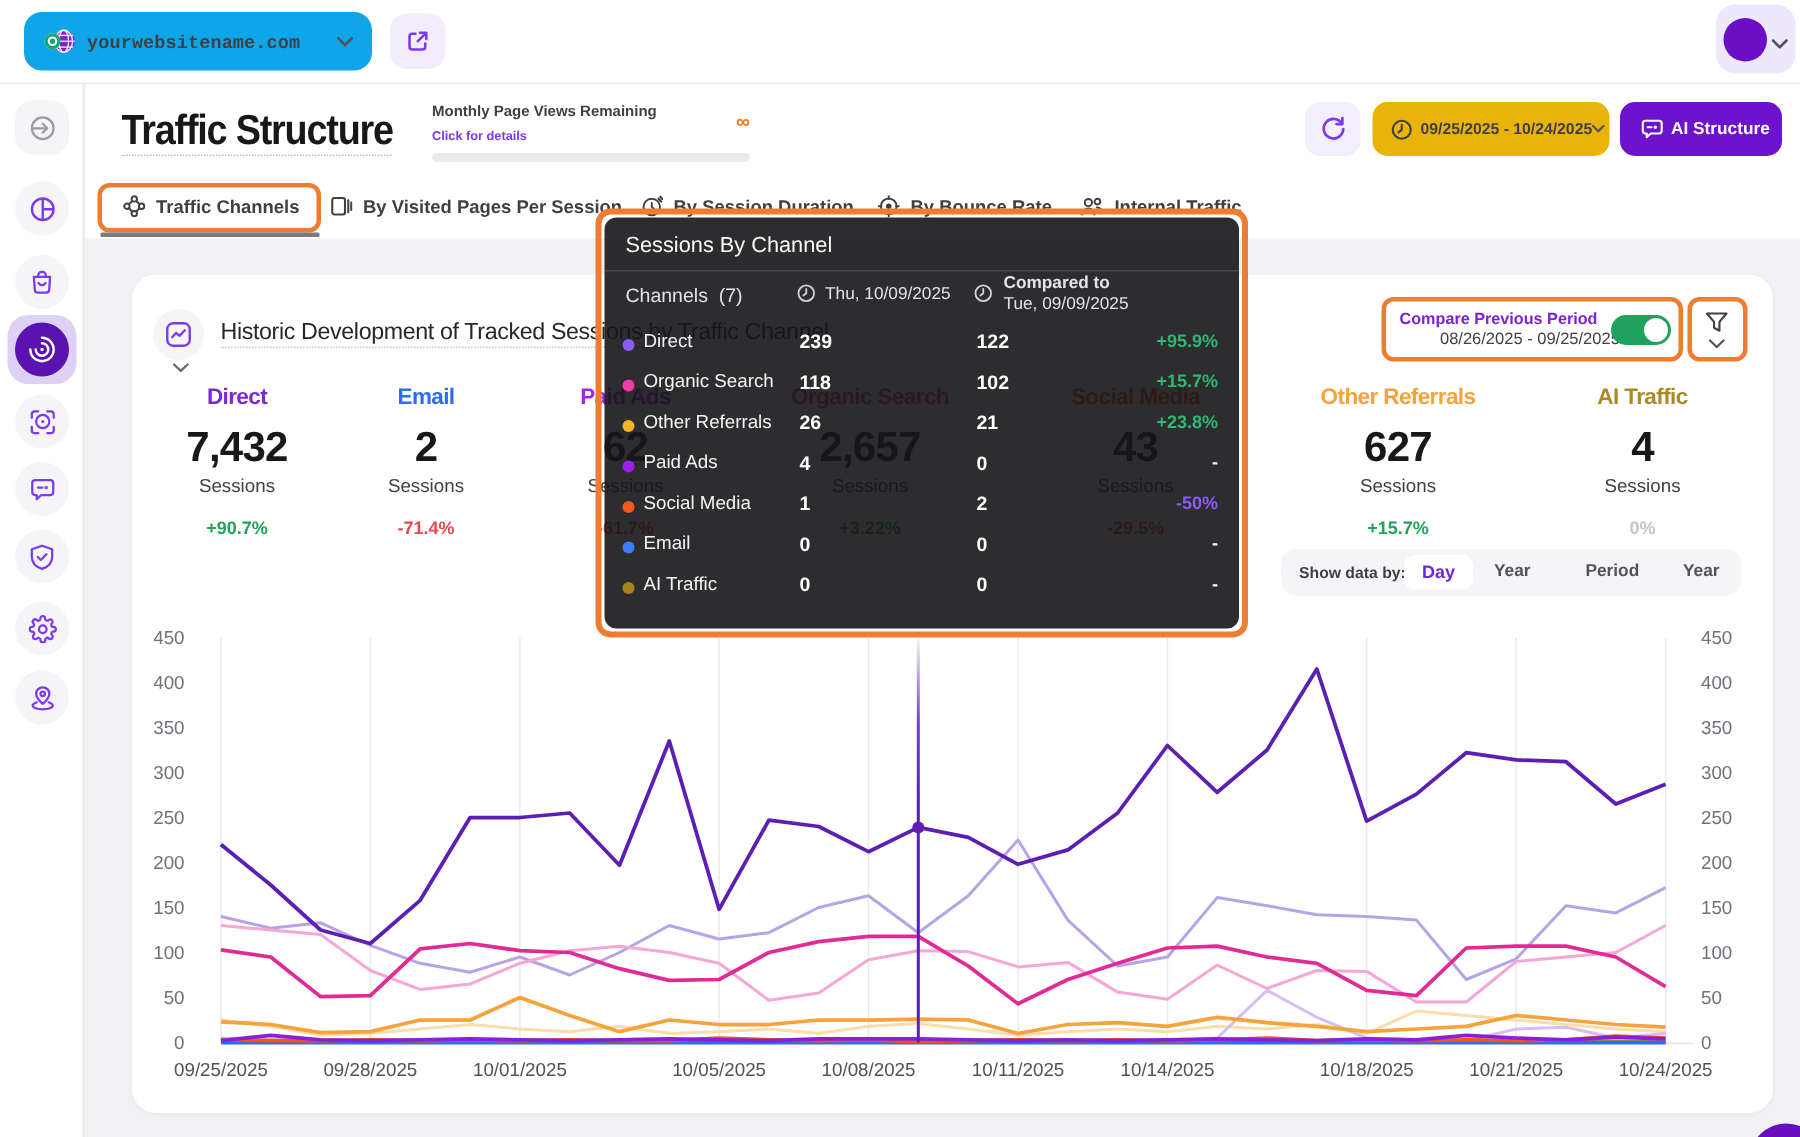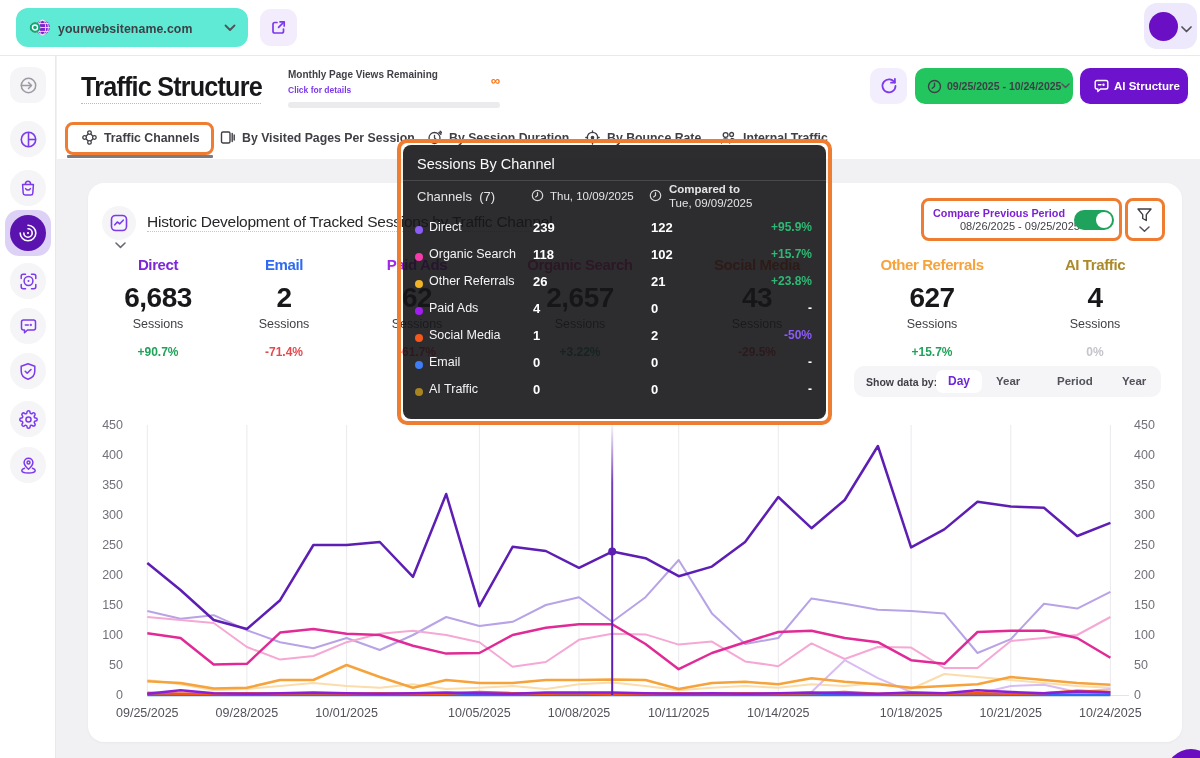--- a/index.html
+++ b/index.html
@@ -1,39 +1,39 @@
 <!DOCTYPE html>
 <html><head>
 <meta charset="utf-8">
 <style>
 * { margin:0; padding:0; box-sizing:border-box; }
 html,body { width:1200px; height:758px; overflow:hidden; font-family:"Liberation Sans",sans-serif; background:#f1f0f2; }
 .abs { position:absolute; }
 #page { position:relative; width:1200px; height:758px; }
 
 #topbar { position:absolute; left:0; top:0; width:1200px; height:56px; background:#fff; border-bottom:1px solid #e9e9eb; z-index:5; }
-#sitepill { position:absolute; left:16px; top:8px; width:232px; height:39px; background:#5eead4; border-radius:12px; }
+#sitepill { position:absolute; left:16px; top:8px; width:232px; height:39px; background:#0ea5e9; border-radius:12px;font-family:Liberation Mono, monospace; }
 #sitepill .txt { position:absolute; left:42px; top:14px; font-size:12.3px; font-weight:600; color:#3f3f46; letter-spacing:.1px; }
 #extbtn { position:absolute; left:260px; top:9px; width:37px; height:37px; background:#f2ecfd; border-radius:11px; }
 #avabox { position:absolute; left:1144px; top:3px; width:53px; height:46px; background:#eee8fc; border-radius:13px; }
 #avacirc { position:absolute; left:5px; top:9px; width:29px; height:29px; border-radius:50%; background:#6b0fc4; }
 
 #sidebar { position:absolute; left:0; top:56px; width:56px; height:702px; background:#fff; border-right:1px solid #e9e9eb; z-index:4; }
 .sic { position:absolute; left:10px; width:36px; height:36px; border-radius:50%; background:#f5f4f6; display:flex; align-items:center; justify-content:center; }
 
 #headsec { position:absolute; left:57px; top:56px; width:1143px; height:103px; background:#fff; }
 h1 { position:absolute; left:81px; top:71px; font-size:28px; font-weight:700; color:#18181b; letter-spacing:-.9px; transform:scaleX(0.9); transform-origin:left top; white-space:nowrap; }
 #h1line { position:absolute; left:81px; top:103px; width:180px; border-top:1.6px dotted #b9b9bf; }
 #mpv { position:absolute; left:288px; top:69px; width:212px; }
 #mpv .t1 { font-size:10px; font-weight:700; color:#3f3f46; }
 #mpv .t2 { font-size:8.5px; font-weight:700; color:#7c3aed; margin-top:5px; }
 #mpv .inf { position:absolute; right:0; top:4px; color:#f97316; font-size:13px; font-weight:700; }
 #mpv .bar { position:absolute; left:0; top:33px; width:212px; height:6px; background:#ebebed; border-radius:3px; }
 #refreshbtn { position:absolute; left:870px; top:68px; width:37px; height:36px; background:#f3eefd; border-radius:10px; }
-#datepill { position:absolute; left:915px; top:68px; width:158px; height:36px; background:#22c55e; border-radius:10px; }
+#datepill { position:absolute; left:915px; top:68px; width:158px; height:36px; background:#eab308; border-radius:10px; }
 #datepill .txt { position:absolute; left:32px; top:12px; white-space:nowrap; font-size:10.5px; font-weight:600; color:#3f3f46; }
 #aibtn { position:absolute; left:1080px; top:68px; width:108px; height:36px; background:#6d13cd; border-radius:10px; }
 #aibtn .txt { position:absolute; left:34px; top:12px; white-space:nowrap; font-size:11.5px; font-weight:700; color:#fff; }
 
 .tab { position:absolute; top:130px; height:30px; font-size:12.3px; font-weight:600; color:#3f3f46; white-space:nowrap; }
 .tab svg { vertical-align:-3px; margin-right:7px; }
 #tabring { position:absolute; left:65px; top:122px; width:149px; height:33px; border:3.5px solid #ee7d31; border-radius:8px; background:transparent; z-index:3; }
 #tabul { position:absolute; left:67px; top:155px; width:146px; height:2.5px; background:#7a7a82; border-radius:1px; }
 
 #content { position:absolute; left:57px; top:159px; width:1143px; height:599px; background:#f1f0f2; }
@@ -85,21 +85,21 @@
     <path d="M4.8 10.8 L7.3 8 L9.8 9.8 L13.2 6.2"></path>
   </svg>
   <svg class="abs" style="left:13px;top:36px" width="11" height="7" viewBox="0 0 11 7">
         <path d="M1 1 L5.5 5.3 L10 1" stroke="#6b6b74" stroke-width="1.6" fill="none" stroke-linecap="round" stroke-linejoin="round"></path>
       </svg>
 </div>
 <div id="cardtitle">Historic Development of Tracked Sessions by Traffic Channel</div>
 <div id="cardtitleline"></div>
 <div class="col" style="left:78px">
   <div class="h" style="color:#7c28d8">Direct</div>
-  <div class="v">6,683</div>
+  <div class="v">7,432</div>
   <div class="s">Sessions</div>
   <div class="c gre">+90.7%</div>
 </div>
 <div class="col" style="left:204px">
   <div class="h" style="color:#2e6bf0">Email</div>
   <div class="v">2</div>
   <div class="s">Sessions</div>
   <div class="c red">-71.4%</div>
 </div>
 <div class="col" style="left:337px">

